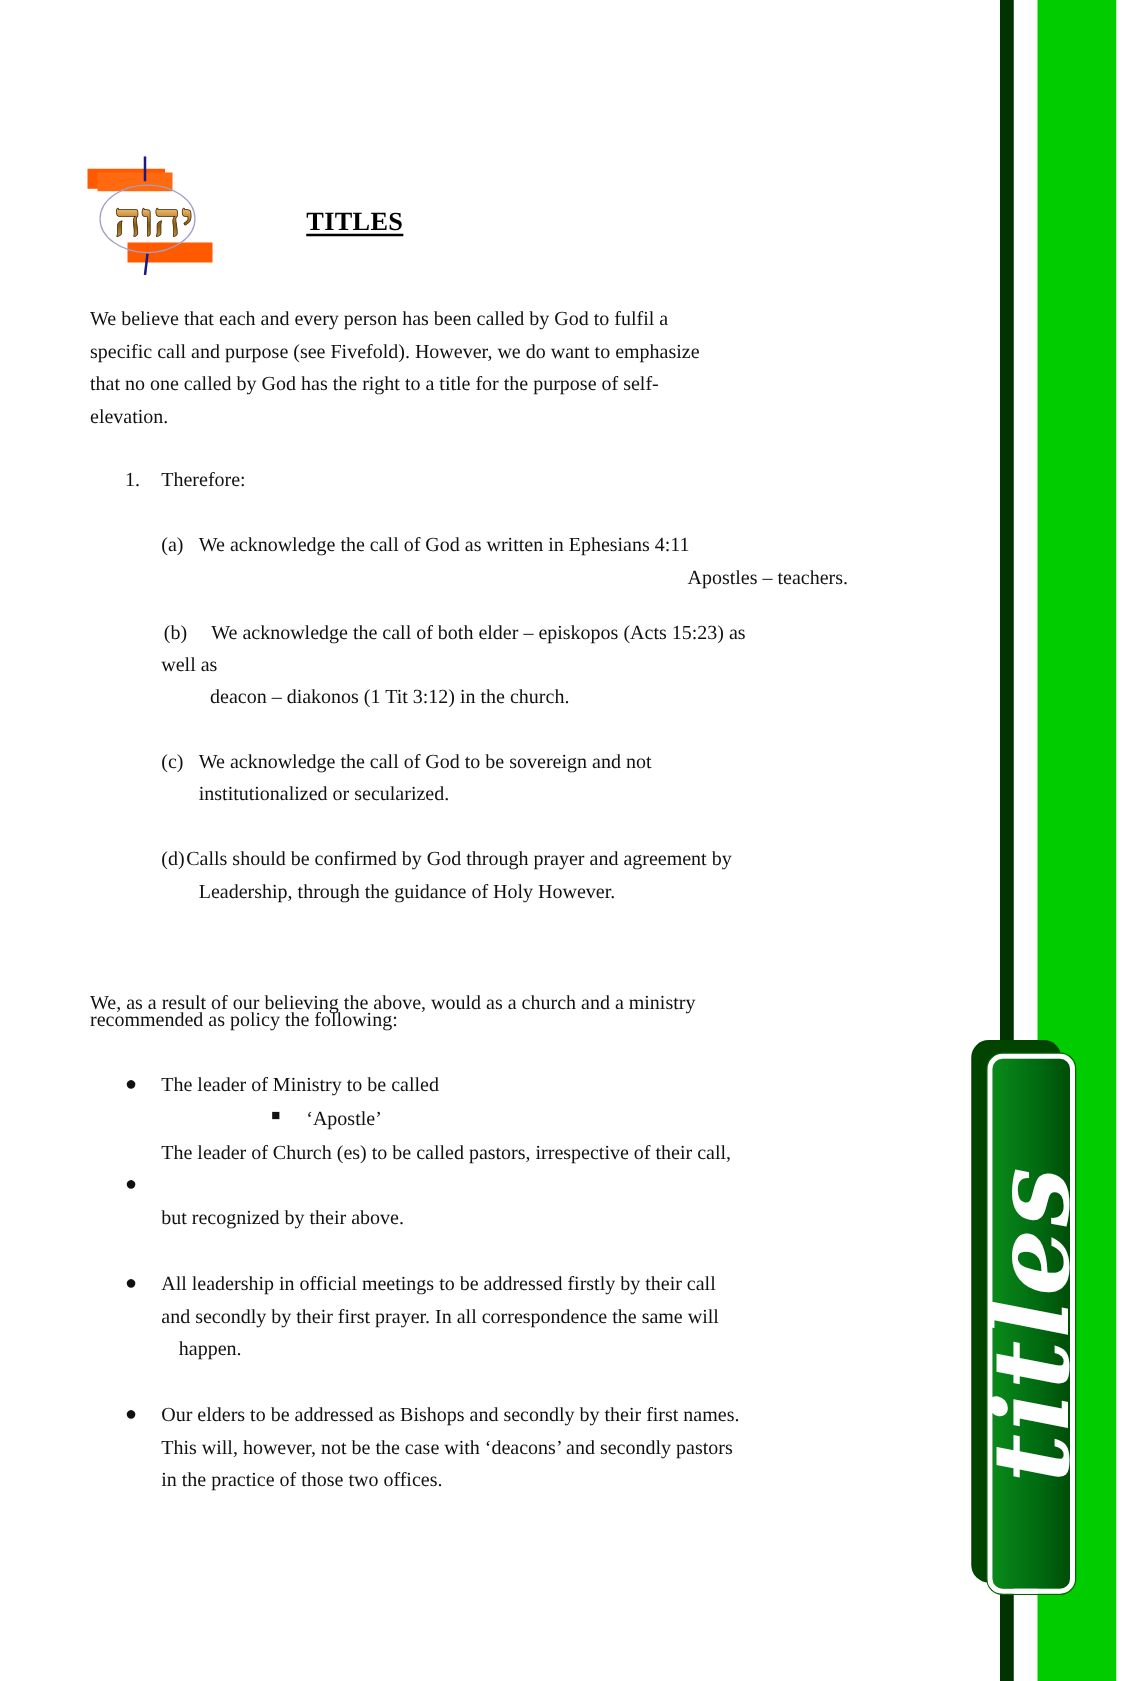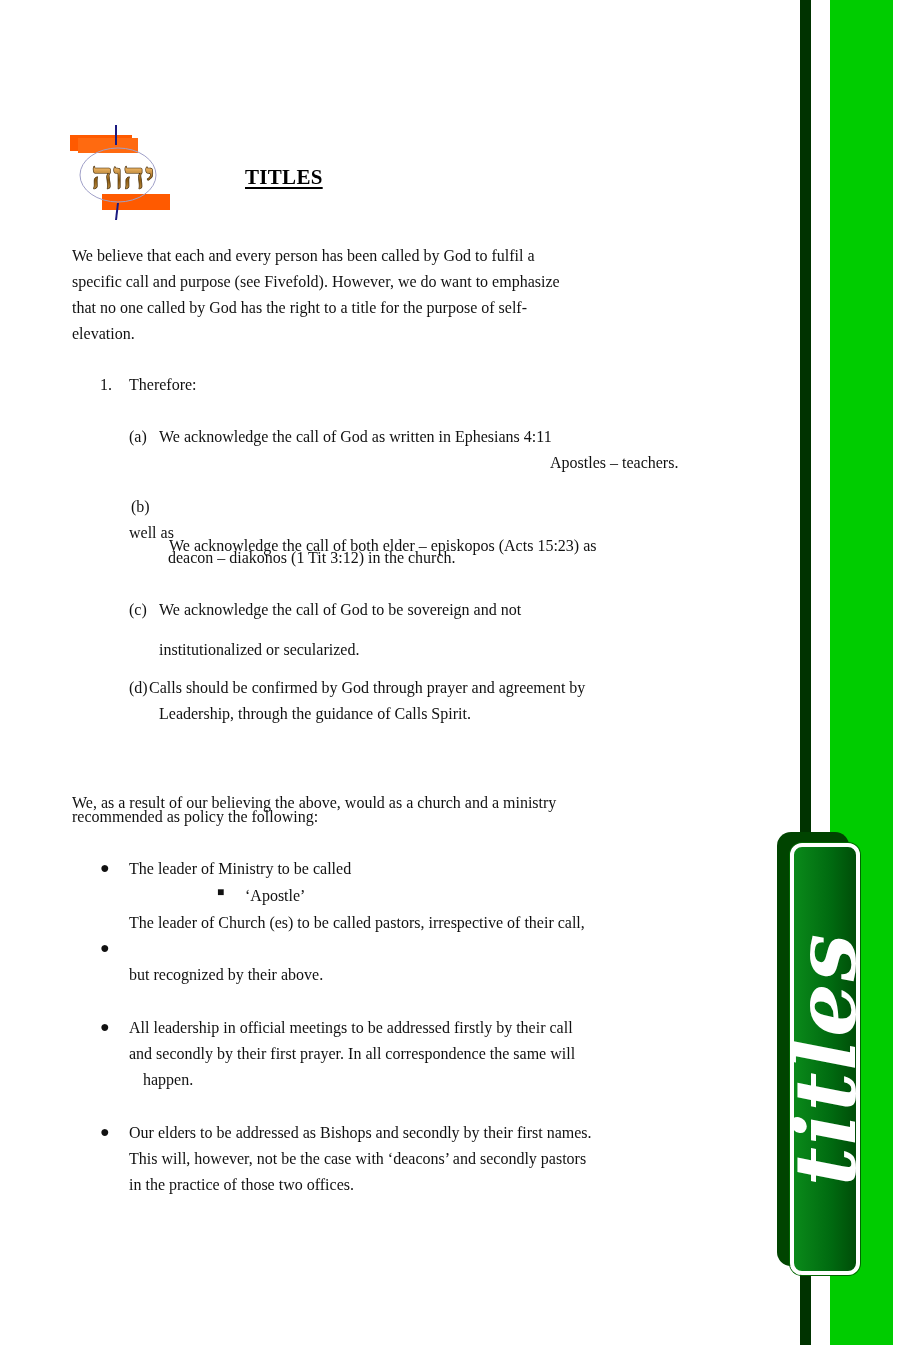--- a/index.html
+++ b/index.html
@@ -80,31 +80,31 @@
 <div class="txt" style="left:72px; top:321px;">elevation.</div>
 
 <div class="txt" style="left:100px; top:372px;">1.</div>
 <div class="txt" style="left:129px; top:372px;">Therefore:</div>
 
 <div class="txt" style="left:129px; top:424px;">(a)</div>
 <div class="txt" style="left:159px; top:424px;">We acknowledge the call of God as written in Ephesians 4:11</div>
 <div class="txt" style="left:534px; top:450px;margin-left:16px;">Apostles – teachers.</div>
 
 <div class="txt" style="left:131px; top:494px;">(b)</div>
-<div class="txt" style="left:169px; top:494px;margin-top:39px;">We acknowledge the call of both elder – episkopos (Acts 15:23) as</div>
+<div class="txt" style="left:169px; top:494px;">We acknowledge the call of both elder – episkopos (Acts 15:23) as</div>
 <div class="txt" style="left:129px; top:520px;">well as</div>
 <div class="txt" style="left:168px; top:545px;">deacon – diakonos (1 Tit 3:12) in the church.</div>
 
 <div class="txt" style="left:129px; top:597px;">(c)</div>
 <div class="txt" style="left:159px; top:597px;">We acknowledge the call of God to be sovereign and not</div>
-<div class="txt" style="left:159px; top:637px;">institutionalized or secularized.</div>
+<div class="txt" style="left:159px; top:623px;">institutionalized or secularized.</div>
 
 <div class="txt" style="left:129px; top:675px;">(d)</div>
 <div class="txt" style="left:149px; top:675px;">Calls should be confirmed by God through prayer and agreement by</div>
-<div class="txt" style="left:159px; top:701px;">Leadership, through the guidance of Calls Spirit.</div>
+<div class="txt" style="left:159px; top:701px;">Leadership, through the guidance of Holy However.</div>
 
 <div class="txt" style="left:72px; top:778px;margin-top:12px;">We, as a result of our believing the above, would as a church and a ministry</div>
 <div class="txt" style="left:72px; top:804px;">recommended as policy the following:</div>
 
 <div class="bullet" style="left:100px; top:859px;">●</div>
 <div class="txt" style="left:129px; top:856px;">The leader of Ministry to be called</div>
 <div class="bullet" style="left:217px; top:885px; font-size:12px;">■</div>
 <div class="txt" style="left:245px; top:883px;">‘Apostle’</div>
 
 <div class="bullet" style="left:100px; top:939px;">●</div>

